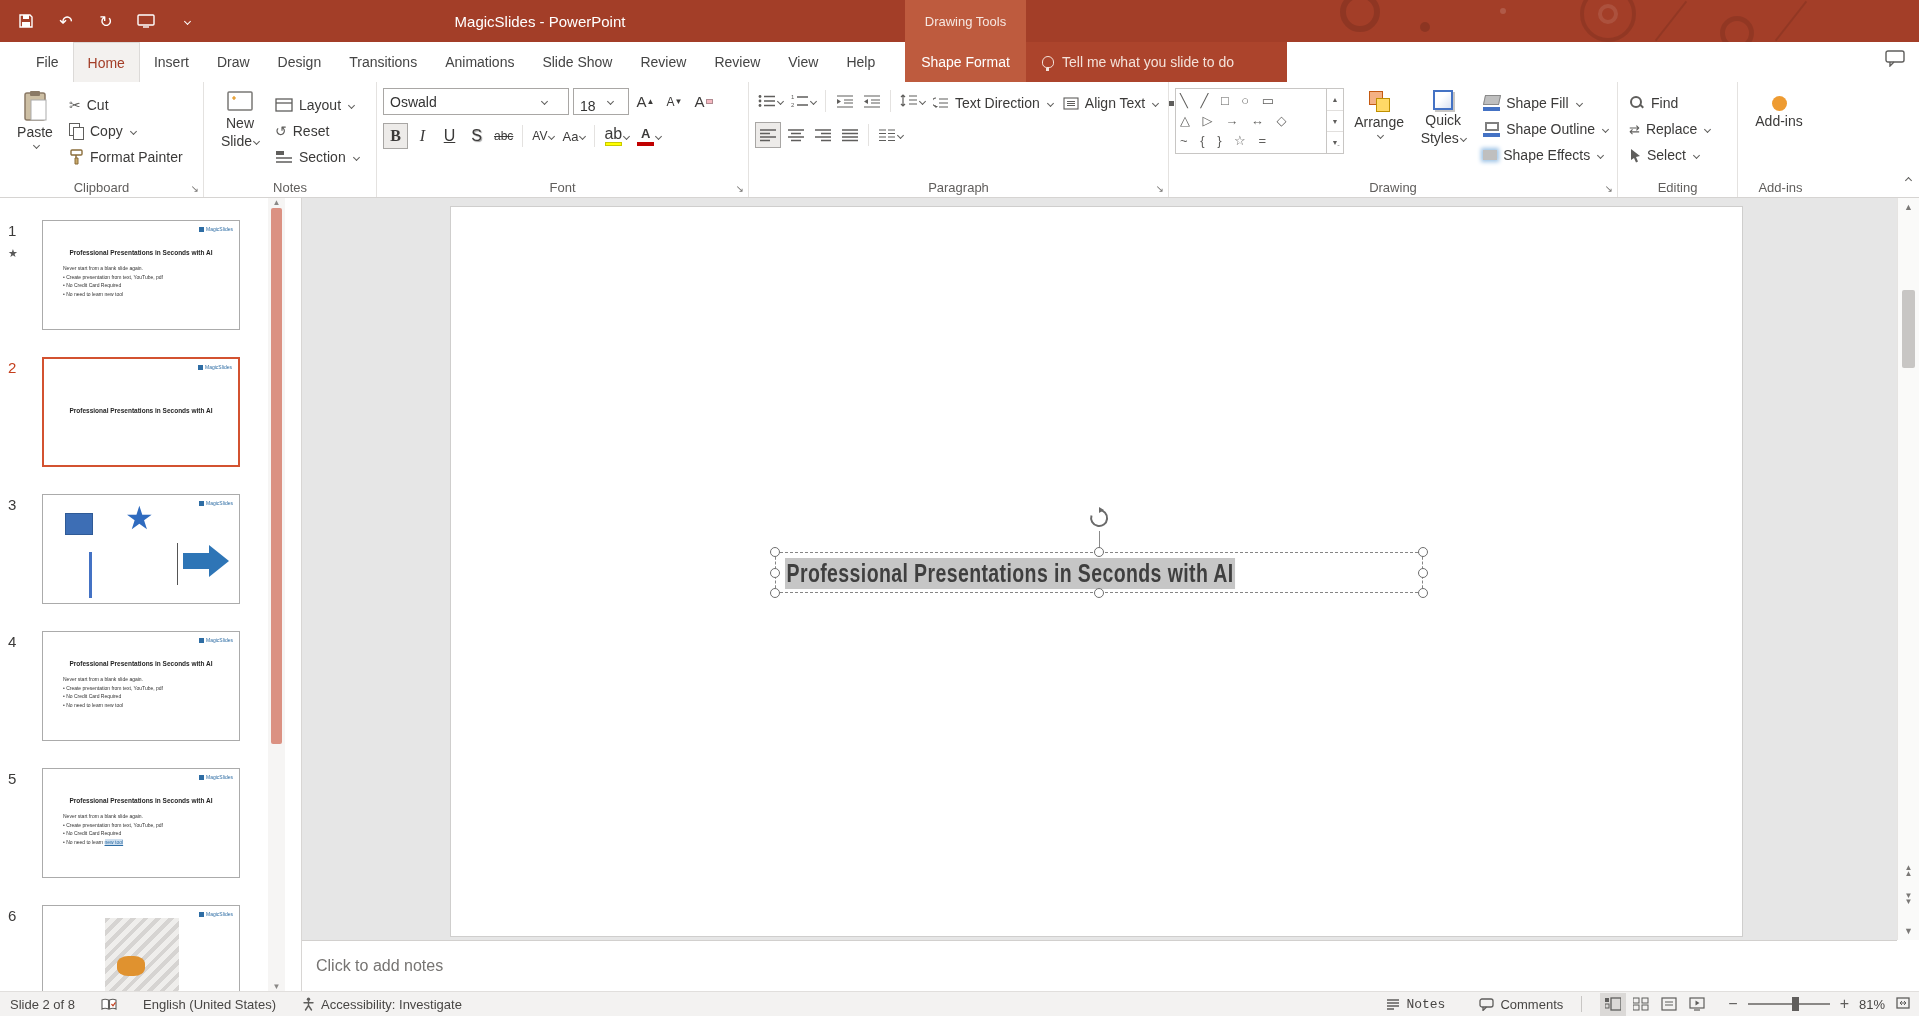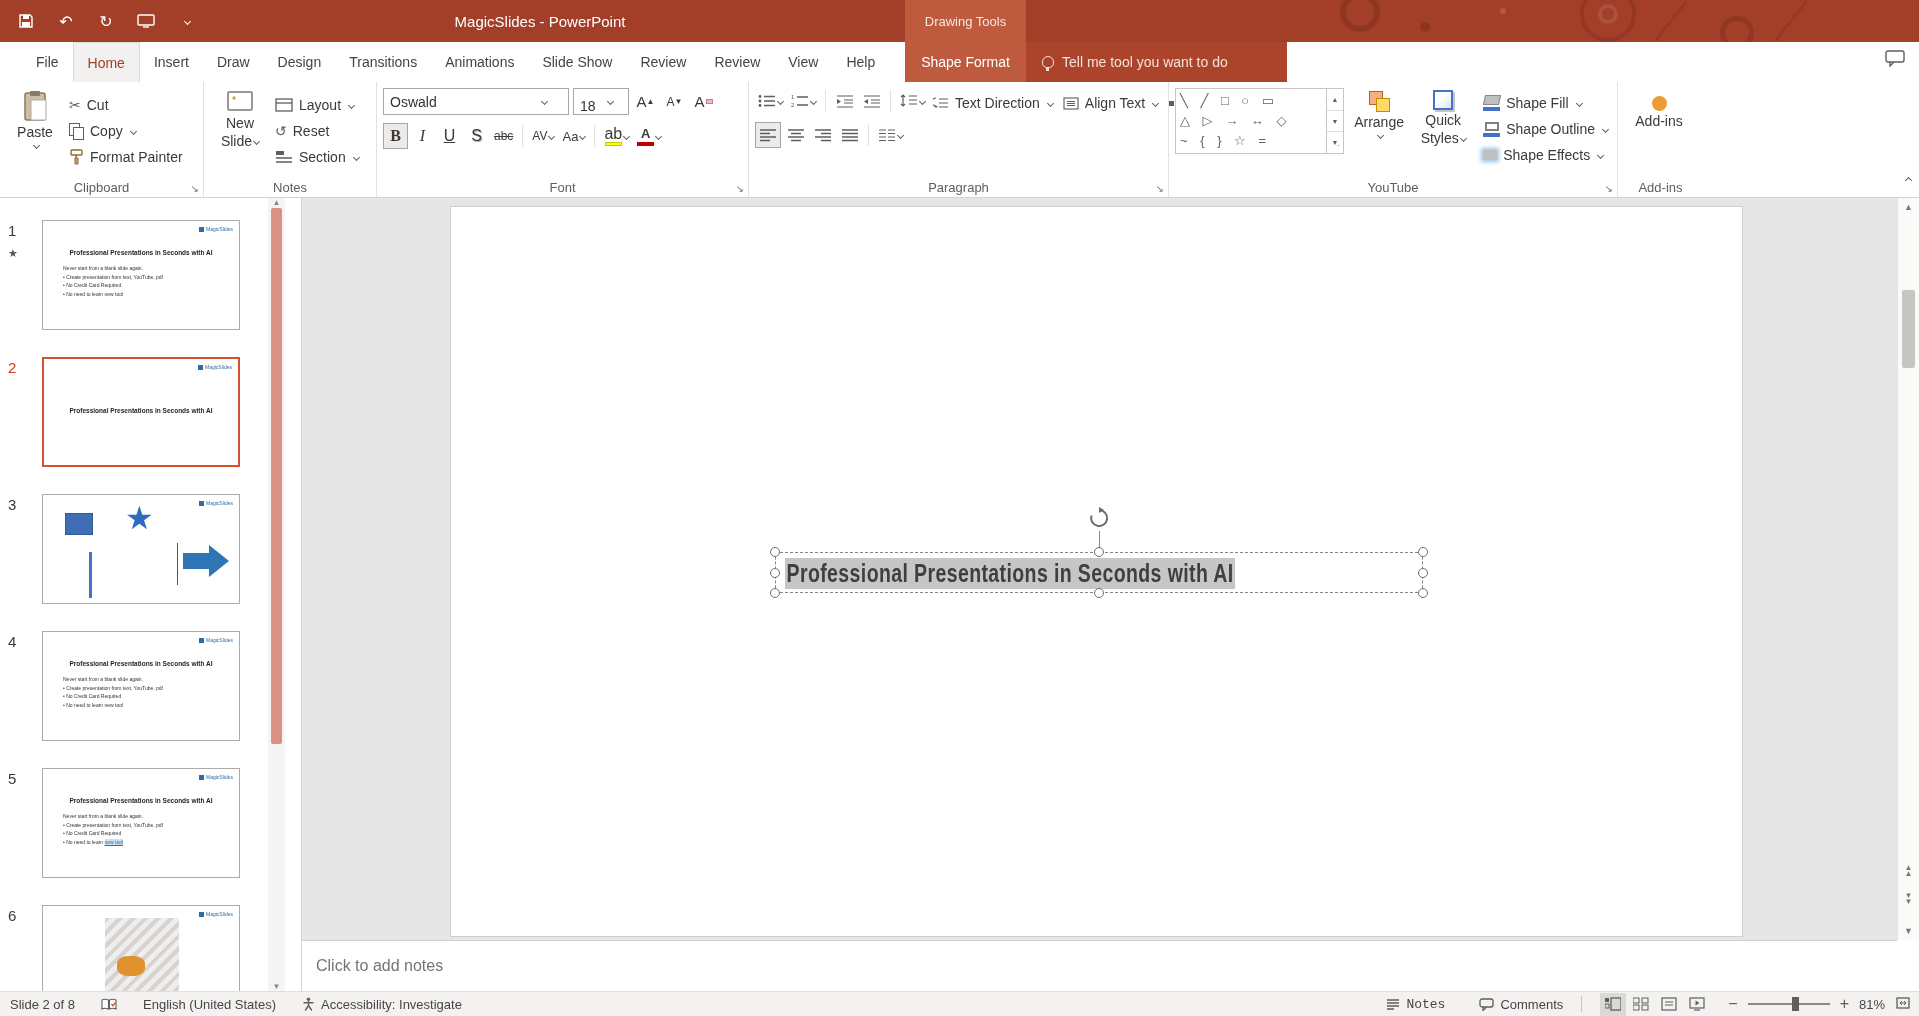--- a/index.html
+++ b/index.html
@@ -178,21 +178,21 @@
     <div class="tab">Animations</div>
     <div class="tab">Slide Show</div>
     <div class="tab">Review</div>
     <div class="tab">Review</div>
     <div class="tab">View</div>
     <div class="tab">Help</div>
     <div class="ctx-band">
       <div class="ctx-tab">Shape Format</div>
       <div class="tellme">
         <span class="bulb"></span>
-        <span>Tell me tool you want to do</span>
+        <span>Tell me what you slide to do</span>
       </div>
     </div>
     <div class="tab-comment">
       <svg width="20" height="17" viewBox="0 0 20 17">
           <rect x="1" y="1" width="18" height="11" rx="2" fill="none" stroke="#5F5E5C" stroke-width="1.4"></rect>
           <path d="M5 12 v4 l4 -4" fill="none" stroke="#5F5E5C" stroke-width="1.4"></path>
         </svg>
     </div>
   </div>
 
@@ -474,24 +474,45 @@
             <span>Shape Outline</span>
               <span class="cv"></span>
           </div>
           <div class="sb">
             <span class="ic-effects"></span>
             <span>Shape Effects</span>
               <span class="cv"></span>
           </div>
         </div>
       </div>
-      <div class="glabel">YouTube</div>
+      <div class="glabel">Drawing</div>
       <div class="launcher">↘</div>
     </div>
 
+    <div class="rgroup" style="width:120px;">
+      <div style="display:flex;flex-direction:column;padding-top:2px;">
+        <div class="sb">
+          <span class="ic-find"></span>
+          <span>Find</span>
+        </div>
+        <div class="sb">
+          <span class="ricon" style="font-size:13px;">⇄</span>
+          <span>Replace</span>
+            <span class="cv"></span>
+        </div>
+        <div class="sb">
+          <svg width="12" height="15" viewBox="0 0 12 15">
+              <path d="M2 1 L11 8 L7 9 L9 13.5 L7 14.5 L5 10 L2 12 Z" fill="#5F5E5C"></path>
+            </svg>
+          <span>Select</span>
+            <span class="cv"></span>
+        </div>
+      </div>
+      <div class="glabel">Editing</div>
+    </div>
 
     <div class="rgroup" style="width:85px;border-right:none;">
       <div class="bb" style="width:70px;padding-top:8px;">
         <span style="width:15px;height:15px;border-radius:50%;background:#EE9B31;display:inline-block;"></span>
         <span>Add-ins</span>
       </div>
       <div class="glabel">Add-ins</div>
     </div>
 
     <div style="position:absolute;right:8px;bottom:8px;"><span class="cv up"></span></div>

